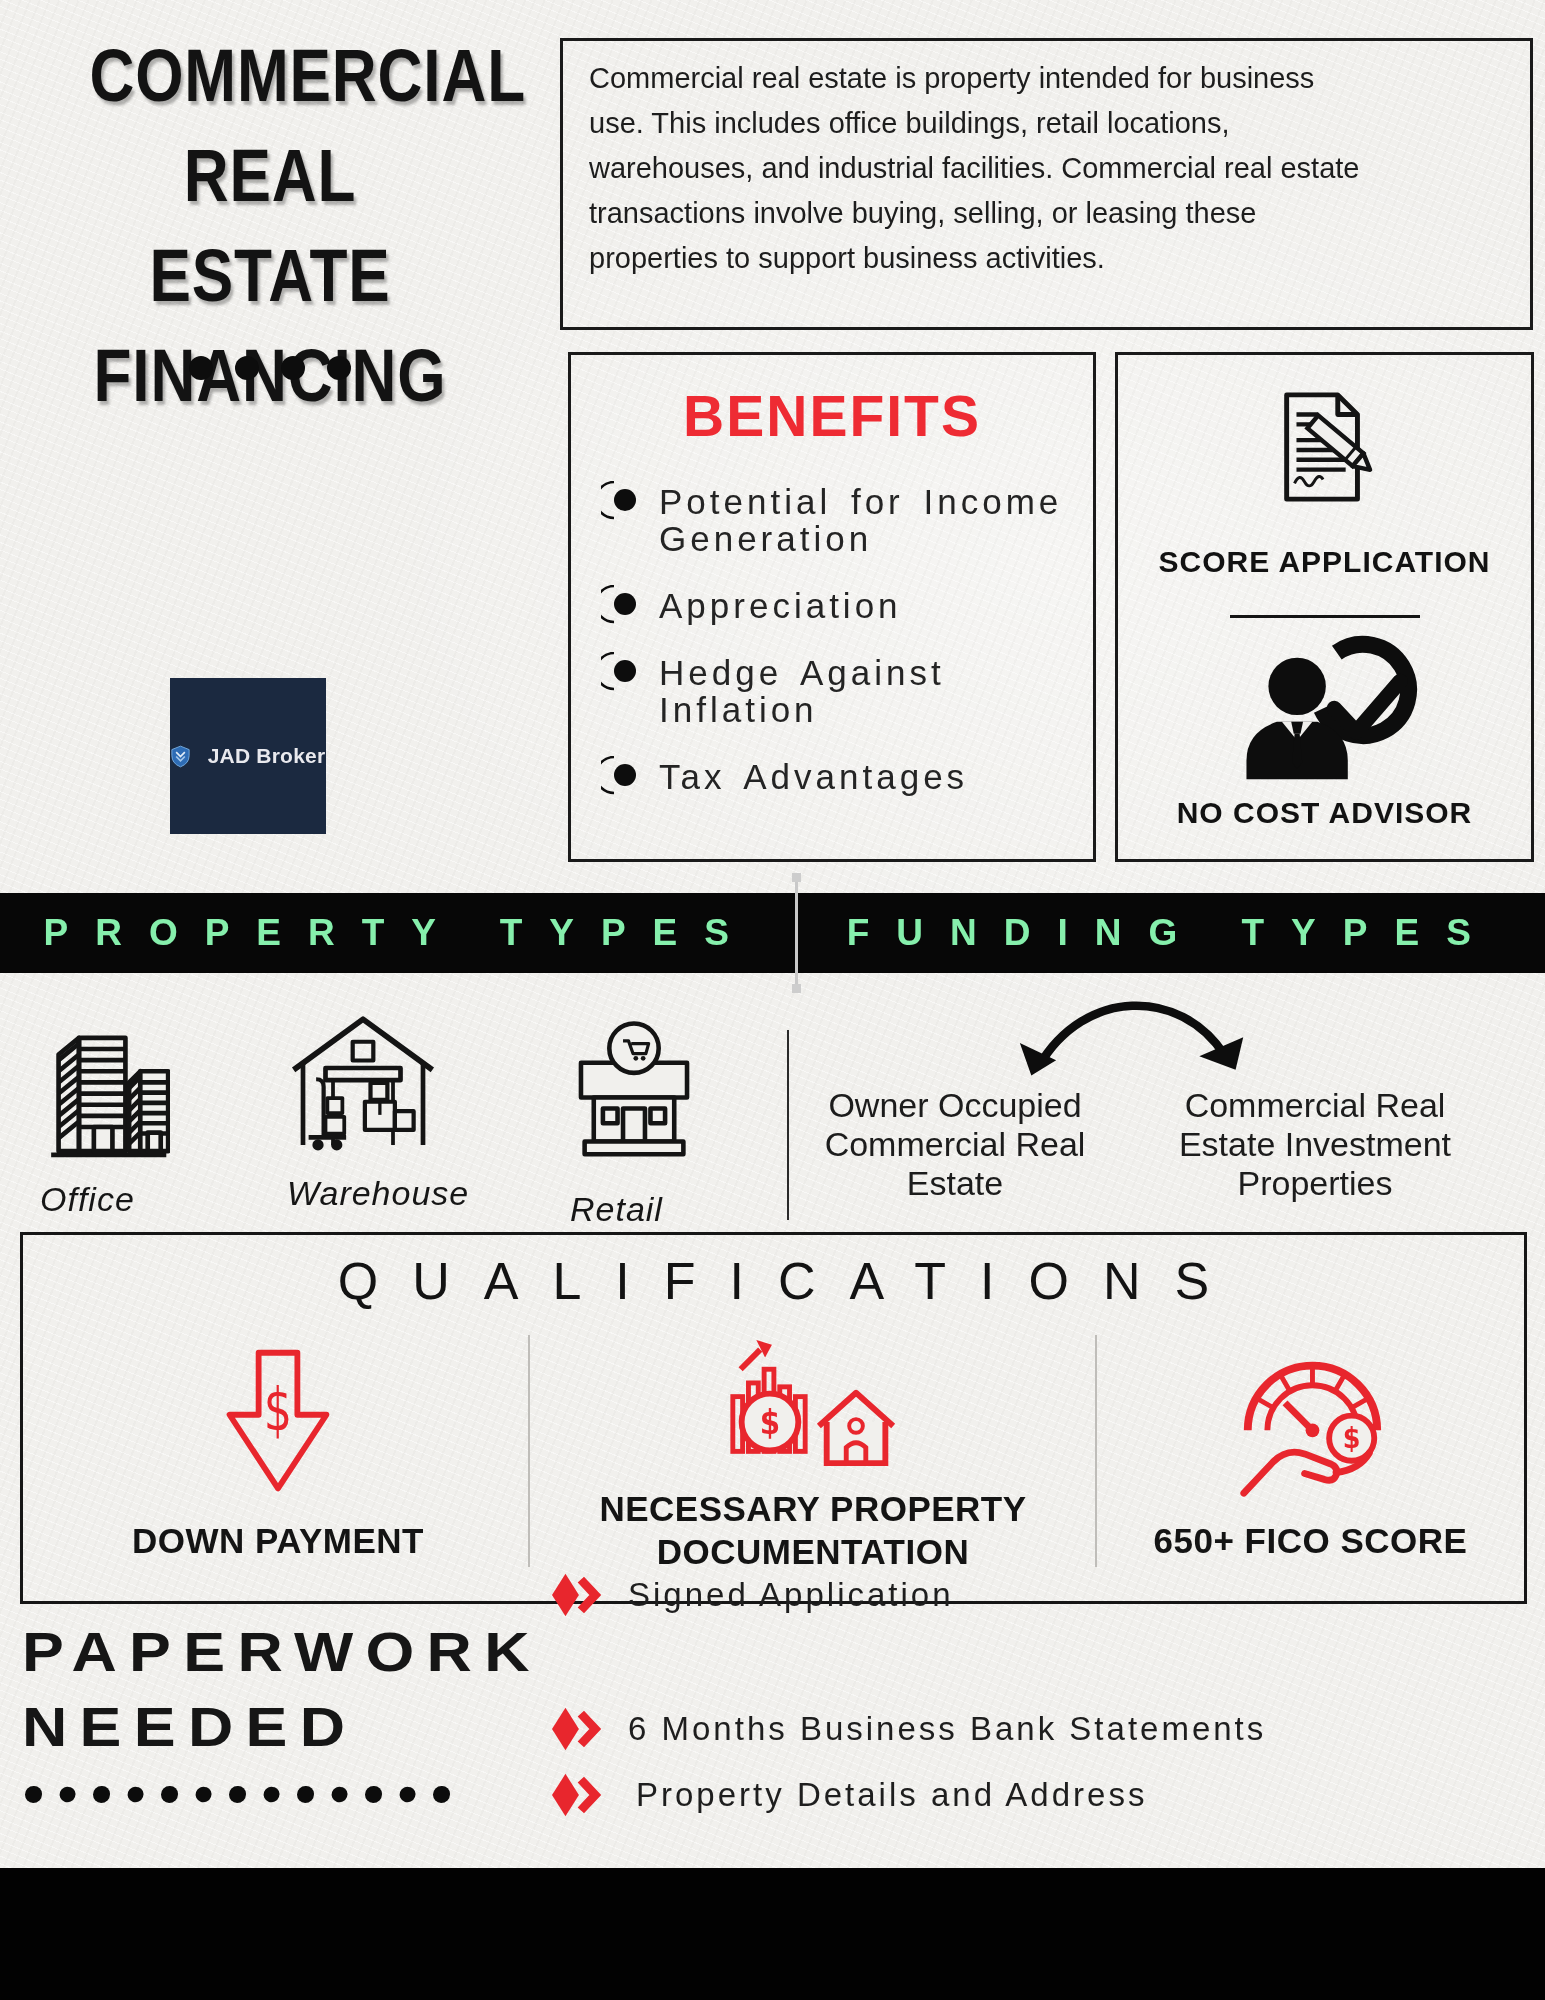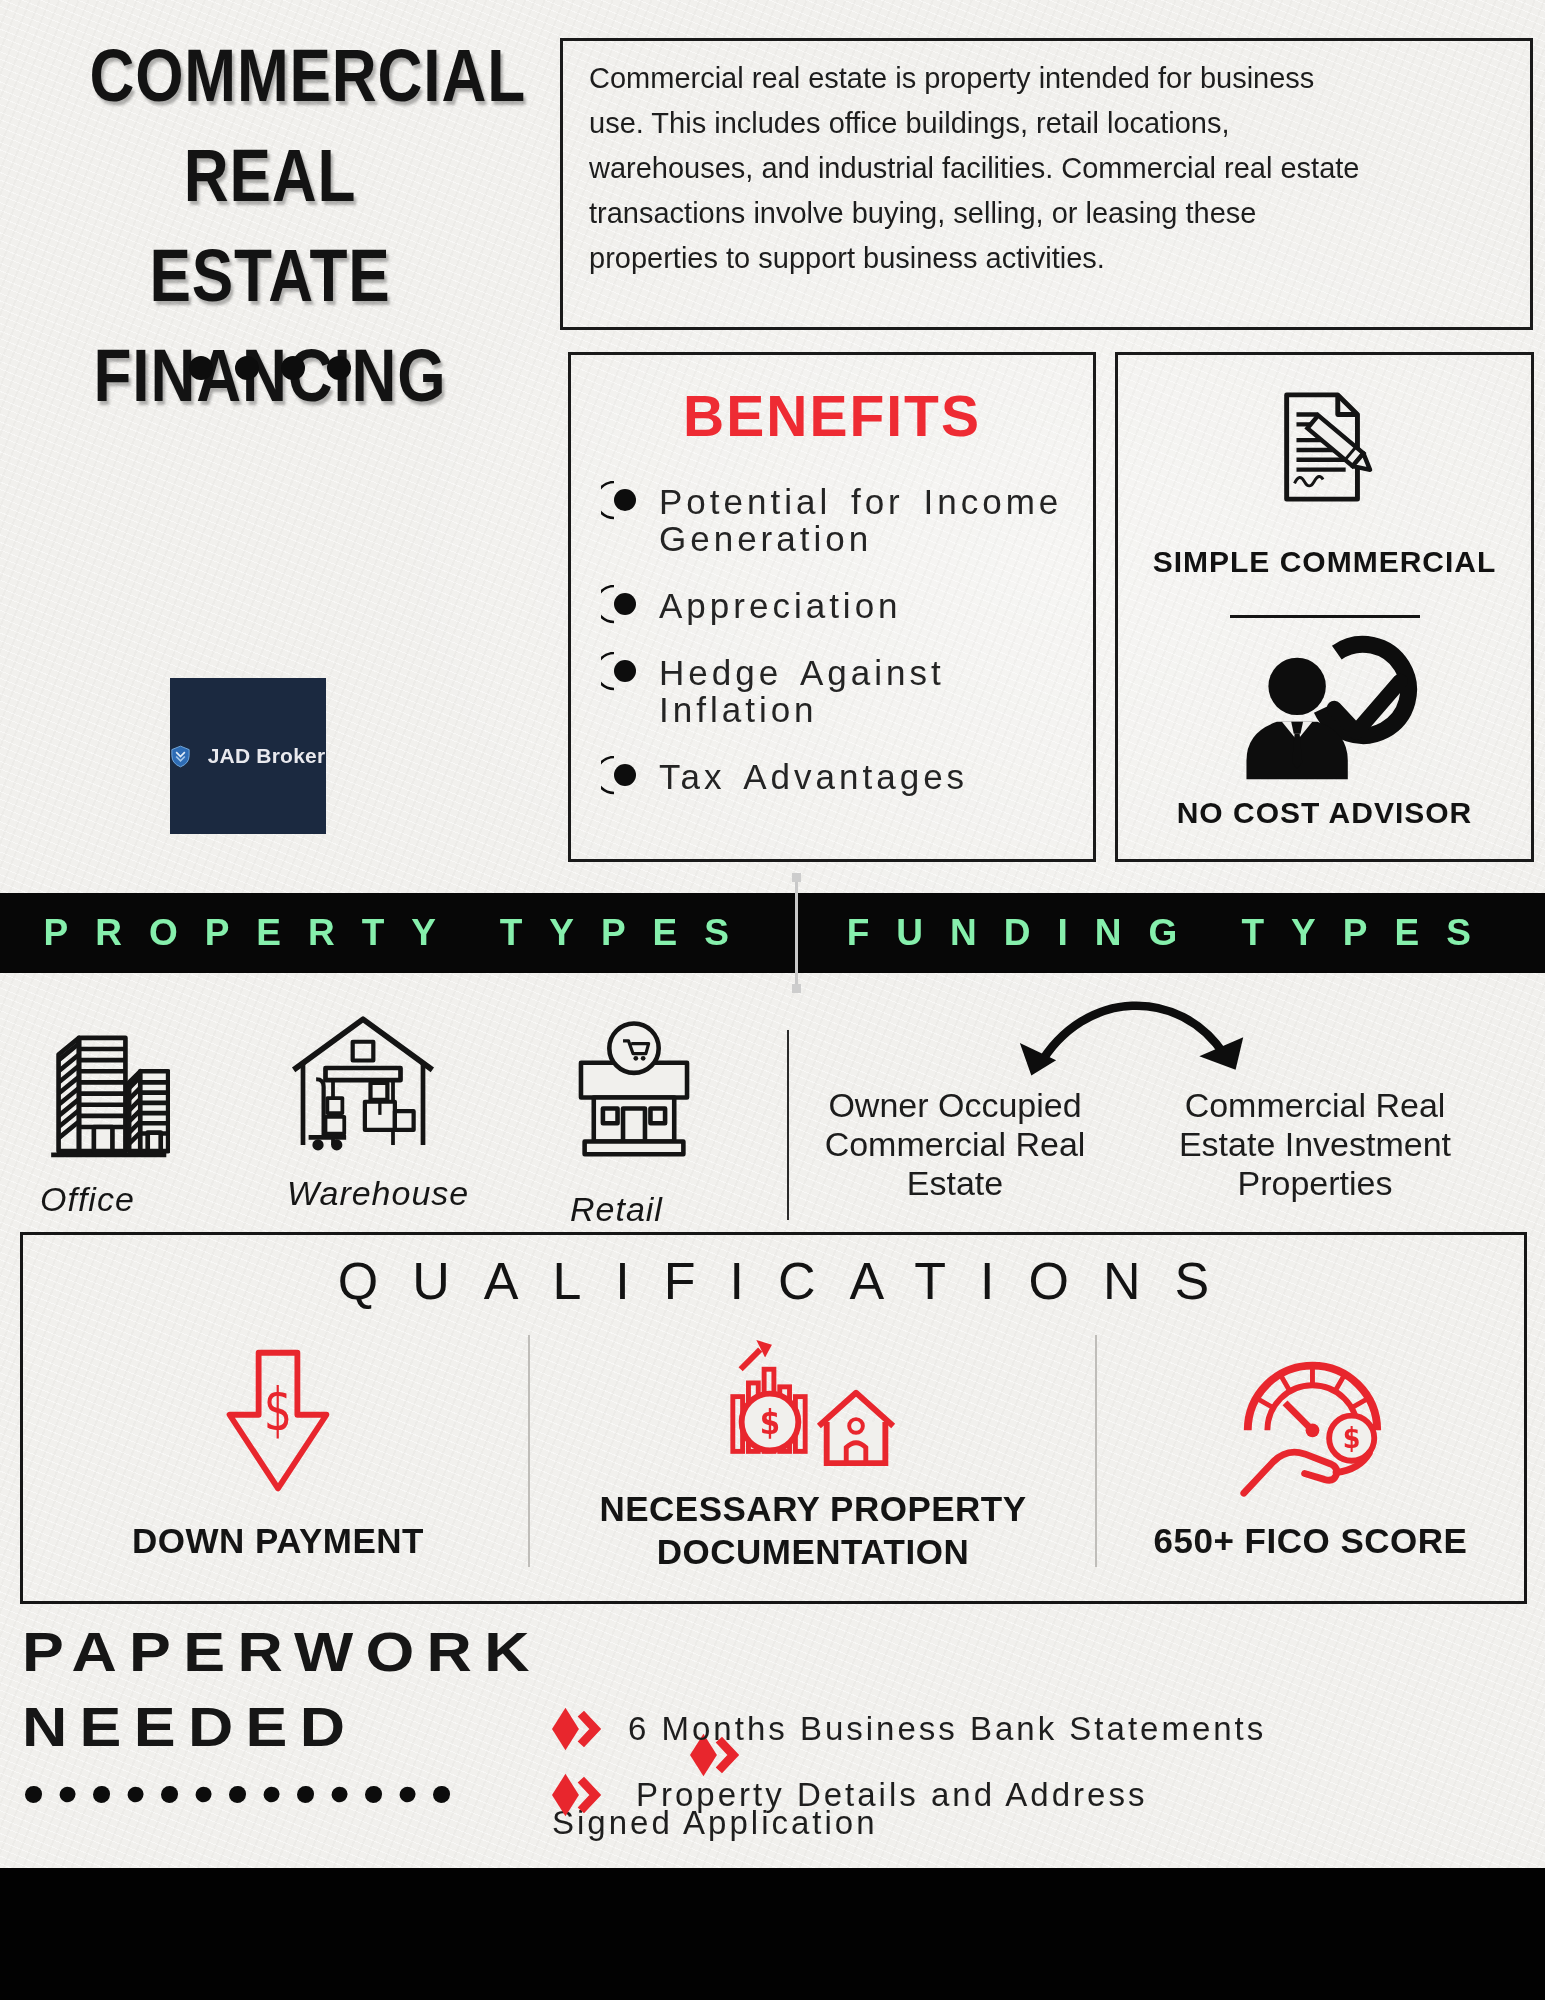--- a/index.html
+++ b/index.html
@@ -77,21 +77,21 @@
   .qual-icon-wrap{display:flex;align-items:flex-end;justify-content:center;height:170px;}
   .qual-col-2 .qual-icon-wrap{height:138px;}
   .qual-label{margin-top:20px;font-size:35px;font-weight:800;letter-spacing:0.5px;line-height:1.22;color:#141414;}
   
   .paper-title{position:absolute;left:22px;top:1614px;font-size:56px;font-weight:700;letter-spacing:11px;
     line-height:1.34;color:#161616;transform:scaleX(1.12);transform-origin:0 0;}
   .paper-dots{position:absolute;left:25px;top:1786px;display:flex;gap:17px;}
   .paper-dots i{width:17px;height:17px;border-radius:50% 46% 52% 48%;background:#0c0c0c;display:block;}
   .paper-dots i:nth-child(even){transform:scale(0.92) rotate(20deg);}
   .paper-item{position:absolute;left:552px;display:flex;align-items:center;gap:26px;}
-  .paper-item-1{top:1732px;flex-direction:column;}
+  .paper-item-1{top:1572px;}
   .paper-item-2{top:1706px;}
   .paper-item-3{top:1772px;gap:34px;}
   .paper-text{font-size:33px;letter-spacing:3px;color:#1e1e1e;}
   
   .footer{position:absolute;left:0;top:1868px;width:1545px;height:132px;background:#020202;}
 </style>
 </head>
 <body>
 
 <div class="canvas">
@@ -157,21 +157,21 @@
       <path d="M78 6 V26 H98" fill="none" stroke="#141414" stroke-width="5" stroke-linejoin="round"></path>
       <path d="M36 26 H58 M36 36 H58" stroke="#141414" stroke-width="4.5"></path>
       <path d="M36 52 H86 M36 62 H86 M36 72 H86 M36 82 H86" stroke="#141414" stroke-width="4.5"></path>
       <path d="M34 96 q5 -11 10 -2 t10 0 t9 -2" fill="none" stroke="#141414" stroke-width="3"></path>
       <g transform="translate(86,62) rotate(-50)">
         <rect x="-8" y="-44" width="17" height="60" fill="#f1f0ed" stroke="#141414" stroke-width="4.5"></rect>
         <polygon points="-8,16 9,16 0.5,32" fill="#f1f0ed" stroke="#141414" stroke-width="4.5" stroke-linejoin="round"></polygon>
         <line x1="-8" y1="6" x2="9" y2="6" stroke="#141414" stroke-width="3"></line>
       </g>
     </svg>
-    <div class="feature-label lbl-1">SIMPLE COMMERCIAL</div>
+    <div class="feature-label lbl-1">SCORE APPLICATION</div>
     <div class="feature-divider"></div>
     <svg class="icon-advisor" width="196" height="152" viewBox="0 0 230 180">
       <path d="M129 22 A54 54 0 1 1 111 89" fill="none" stroke="#0d0d0d" stroke-width="20"></path>
       <path d="M126 88 L152 116 L204 56" fill="none" stroke="#0d0d0d" stroke-width="18" stroke-linecap="round" stroke-linejoin="round"></path>
       <circle cx="82" cy="62" r="34" fill="#0d0d0d"></circle>
       <path d="M22 172 V150 Q22 116 58 104 L106 104 Q142 116 142 150 V172 Z" fill="#0d0d0d"></path>
       <polygon points="64,104 82,126 100,104" fill="#f1f0ed"></polygon>
       <polygon points="75,104 89,104 86,118 78,118" fill="#0d0d0d"></polygon>
       <polygon points="79,118 85,118 88,152 82,160 76,152" fill="#0d0d0d"></polygon>
     </svg>

